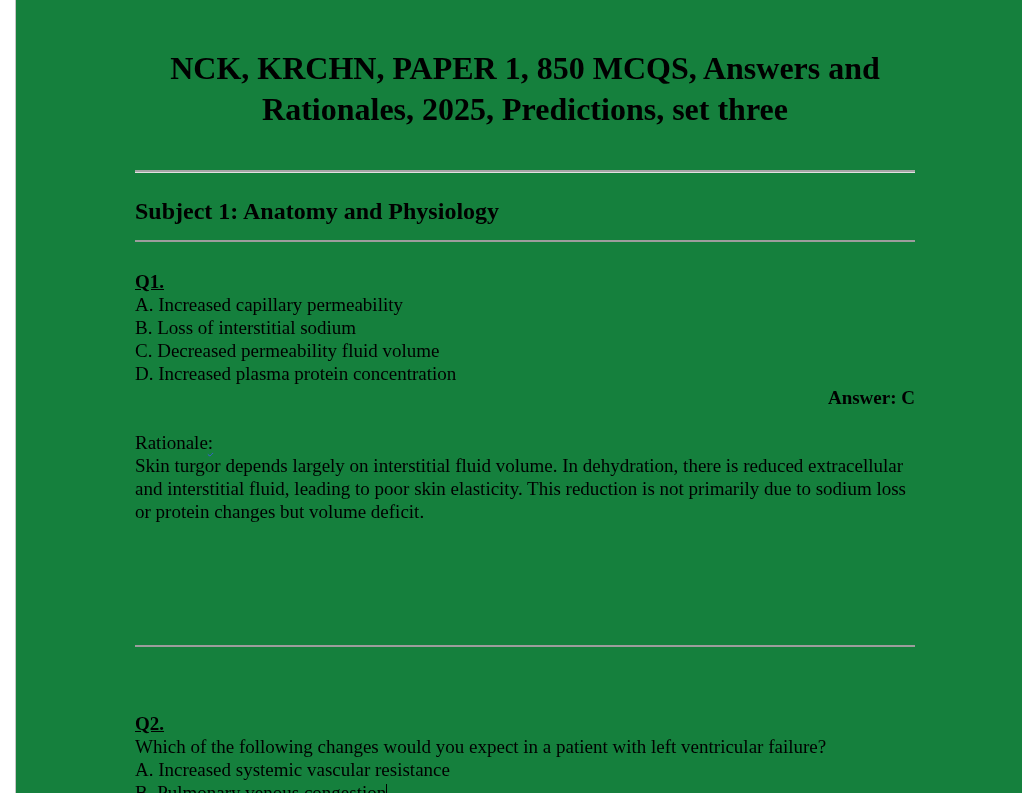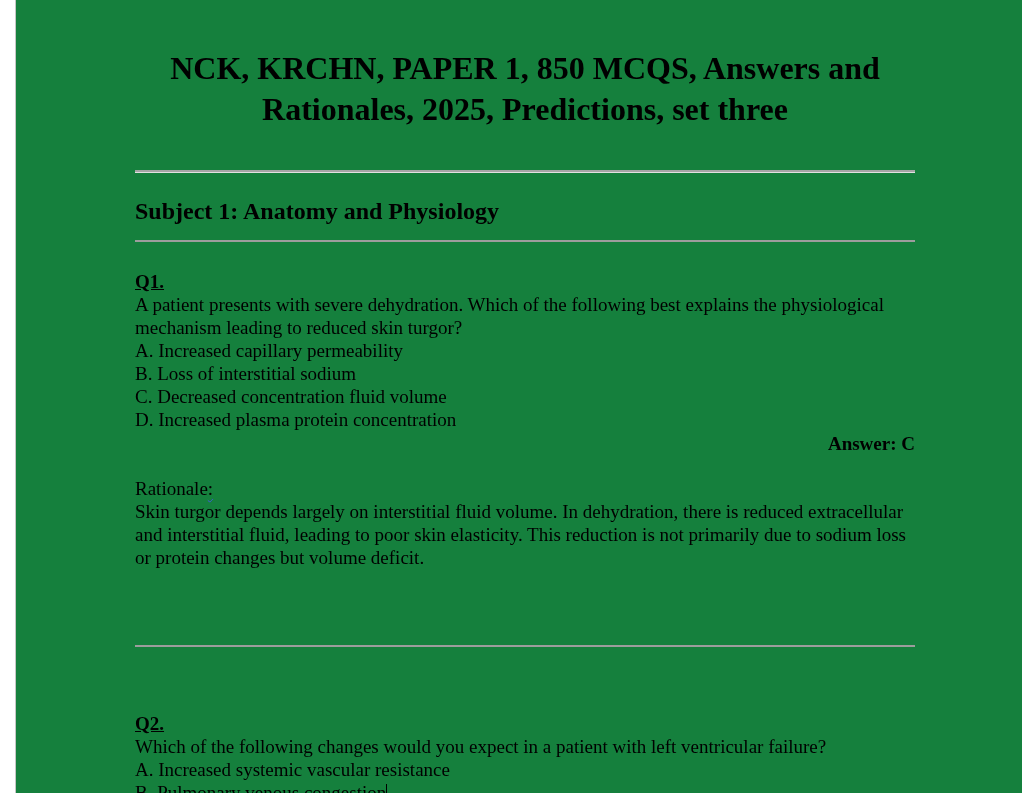--- a/index.html
+++ b/index.html
@@ -40,24 +40,23 @@
     <h1 class="title">NCK, KRCHN, PAPER 1, 850 MCQS, Answers and Rationales, 2025, Predictions, set three</h1>
 
     <div class="rule emboss" style="top:170px;"></div>
 
     <div class="subject">Subject 1: Anatomy and Physiology</div>
 
     <div class="rule solid" style="top:240px;"></div>
 
     <div class="block" style="top:270px;">
       <div class="qnum">Q1.</div>
-      <div>A patient presents with severe dehydration. Which of the following best explains the physiological mechanism leading to reduced skin turgor?</div>
       <div>A. Increased capillary permeability</div>
       <div>B. Loss of interstitial sodium</div>
-      <div>C. Decreased concentration fluid volume</div>
+      <div>C. Decreased permeability fluid volume</div>
       <div>D. Increased plasma protein concentration</div>
       <div class="answer" style="margin-top:1px;">Answer: C</div>
       <div style="height:22px;"></div>
       <div class="rat-label"><span>Rationale</span><span class="squig">:</span></div>
       <div>Skin turgor depends largely on interstitial fluid volume. In dehydration, there is reduced extracellular and interstitial fluid, leading to poor skin elasticity. This reduction is not primarily due to sodium loss or protein changes but volume deficit.</div>
     </div>
 
     <div class="rule solid" style="top:645px;"></div>
 
     <div class="block" style="top:712px;">

